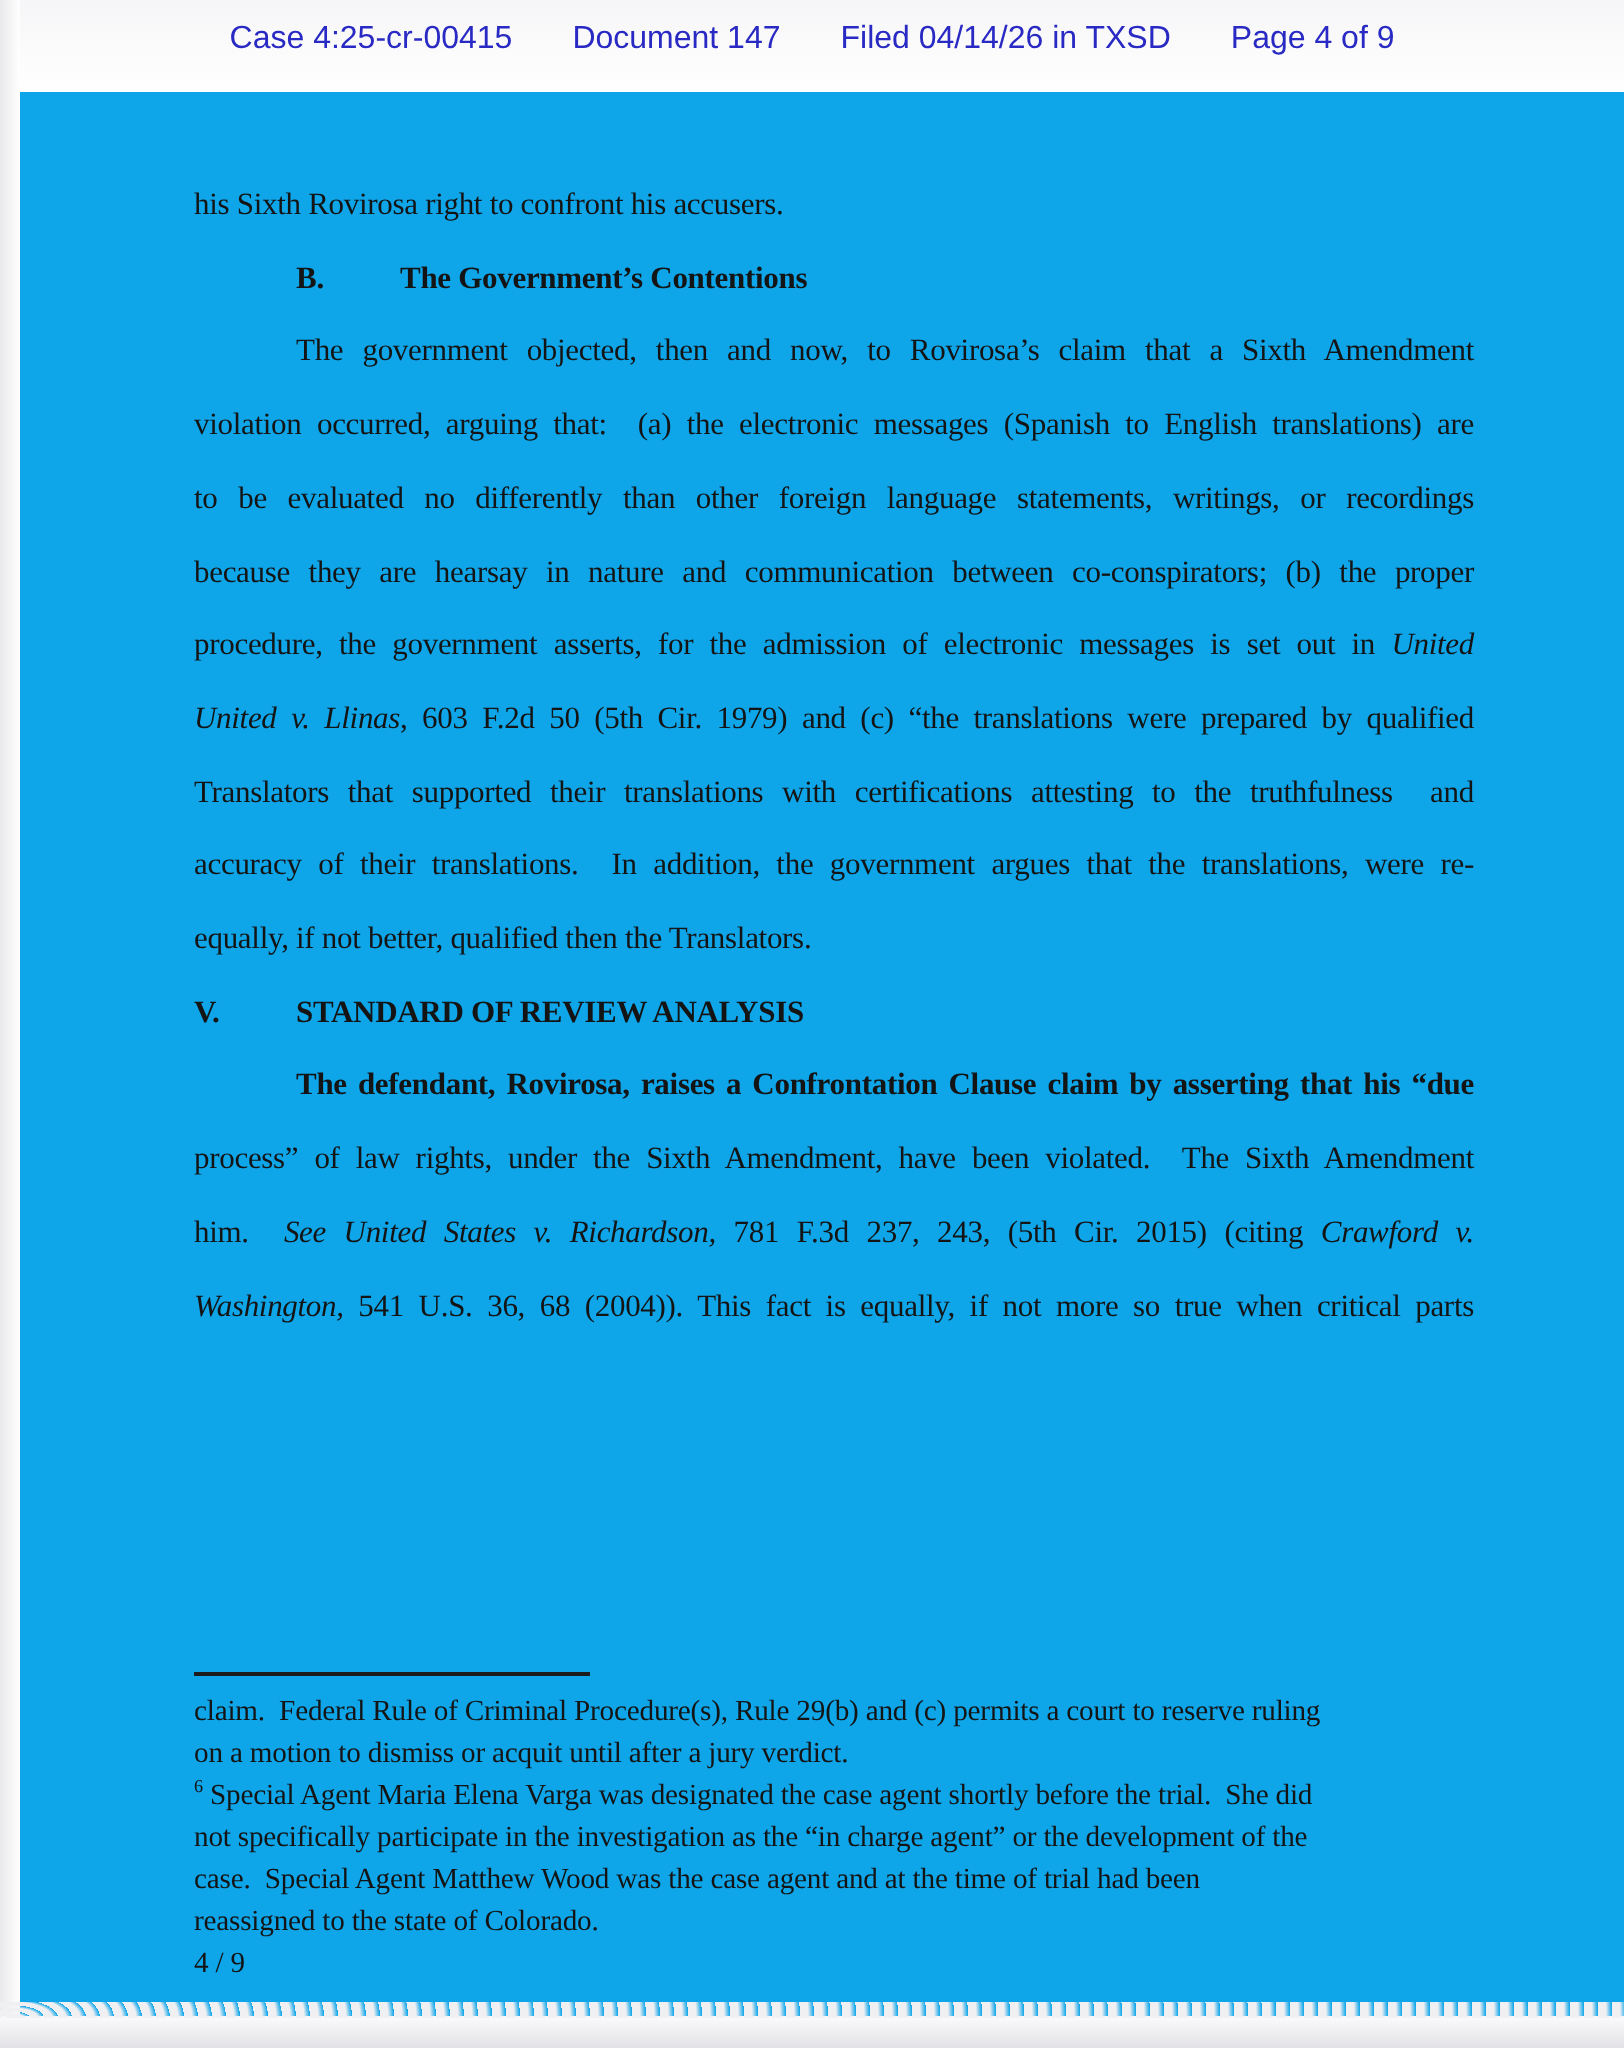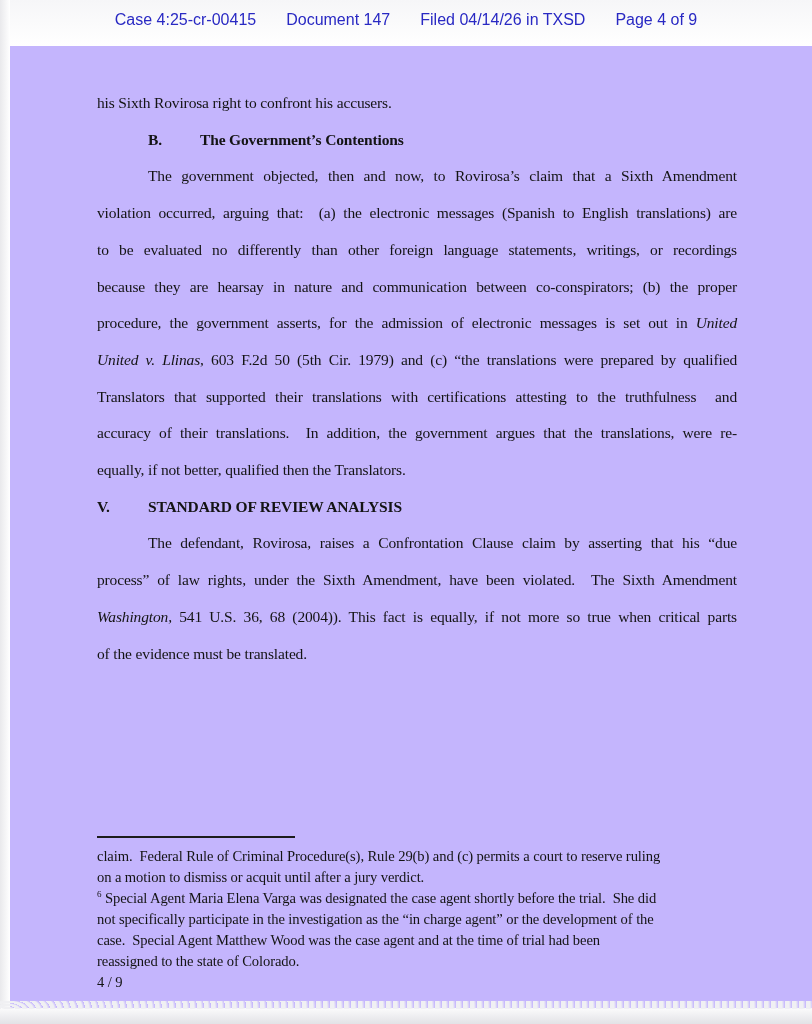--- a/index.html
+++ b/index.html
@@ -3,21 +3,21 @@
 <meta charset="utf-8">
 <style>
   html,body { margin:0; padding:0; }
   body {
     width:812px; height:1024px;
     background:#ffffff;
     font-family:"Liberation Serif", serif;
     color:#1a1a1a;
     overflow:hidden;
   }
-  .page { position:relative; width:812px; height:1024px; background:#c4b5fd; overflow:hidden; }
+  .page { position:relative; width:812px; height:1024px; background:#0ea5e9; overflow:hidden; }
 
   
   .scan-left  { position:absolute; left:0; top:0; width:10px; height:100%;
                 background:linear-gradient(to right,#e9e9ec,#ffffff); }
   .scan-top   { position:absolute; left:0; top:0; width:100%; height:46px;
                 background:linear-gradient(#f6f6f8,#ffffff); }
   .scan-bottom{ position:absolute; left:0; bottom:0; width:100%; height:16px;
                 background:linear-gradient(#fbfbfc,#e2e2e6); }
   .scan-bottom::before{ content:""; position:absolute; top:-7px; left:0; right:0; height:8px;
                 background:repeating-radial-gradient(ellipse 16px 7px at 8px 8px,#f0f0f3 0 4px,rgba(255,255,255,0) 7px); }
@@ -76,24 +76,24 @@
       <div class="bline j" style="padding-left: 51px; font-family: Liberation Serif, serif;"><span>The government objected, then and now, to Rovirosa’s claim that a Sixth Amendment</span></div>
       <div class="bline j"><span>violation occurred, arguing that:&nbsp; (a) the electronic messages (Spanish to English translations) are</span></div>
       <div class="bline j"><span>to be evaluated no differently than other foreign language statements, writings, or recordings</span></div>
       <div class="bline j"><span>because they are hearsay in nature and communication between co-conspirators; (b) the proper</span></div>
       <div class="bline j"><span>procedure, the government asserts, for the admission of electronic messages is set out in </span><span class="it">United</span></div>
       <div class="bline j"><span class="it">United v. Llinas</span><span>, 603 F.2d 50 (5th Cir. 1979) and (c) “the translations were prepared by qualified</span></div>
       <div class="bline j"><span>Translators that supported their translations with certifications attesting to the truthfulness&nbsp; and</span></div>
       <div class="bline j"><span>accuracy of their translations.&nbsp; In addition, the government argues that the translations, were re-</span></div>
       <div class="bline"><span>equally, if not better, qualified then the Translators.</span></div>
       <div class="bline"><span class="bd lbl" style="width: 51px;">V.</span><span class="bd">STANDARD OF REVIEW ANALYSIS</span></div>
-      <div class="bline j" style="padding-left: 51px;"><span>The defendant, Rovirosa, raises a Confrontation Clause claim by asserting that his “due</span></div>
+      <div class="bline j" style="padding-left: 51px; font-weight: bold;"><span>The defendant, Rovirosa, raises a Confrontation Clause claim by asserting that his “due</span></div>
       <div class="bline j"><span>process” of law rights, under the Sixth Amendment, have been violated.&nbsp; The Sixth Amendment</span></div>
+      <div class="bline j"><span>him.&nbsp; </span><span class="it">See United States v. Richardson,</span><span> 781 F.3d 237, 243, (5th Cir. 2015) (citing </span><span class="it">Crawford v.</span></div>
       <div class="bline j"><span class="it">Washington,</span><span> 541 U.S. 36, 68 (2004)). This fact is equally, if not more so true when critical parts</span></div>
-      <div class="bline"><span>of the evidence must be translated.</span></div>
     </div>
 
   <div class="fn-sep"></div>
 
   <div class="footnote" id="footnote-lines">
       <div class="fline"><span>claim.&nbsp; Federal Rule of Criminal Procedure(s), Rule 29(b) and (c) permits a court to reserve ruling</span></div>
       <div class="fline"><span>on a motion to dismiss or acquit until after a jury verdict.</span></div>
       <div class="fline"><span class="sup">6</span><span> Special Agent Maria Elena Varga was designated the case agent shortly before the trial.&nbsp; She did</span></div>
       <div class="fline"><span>not specifically participate in the investigation as the “in charge agent” or the development of the</span></div>
       <div class="fline"><span>case.&nbsp; Special Agent Matthew Wood was the case agent and at the time of trial had been</span></div>

